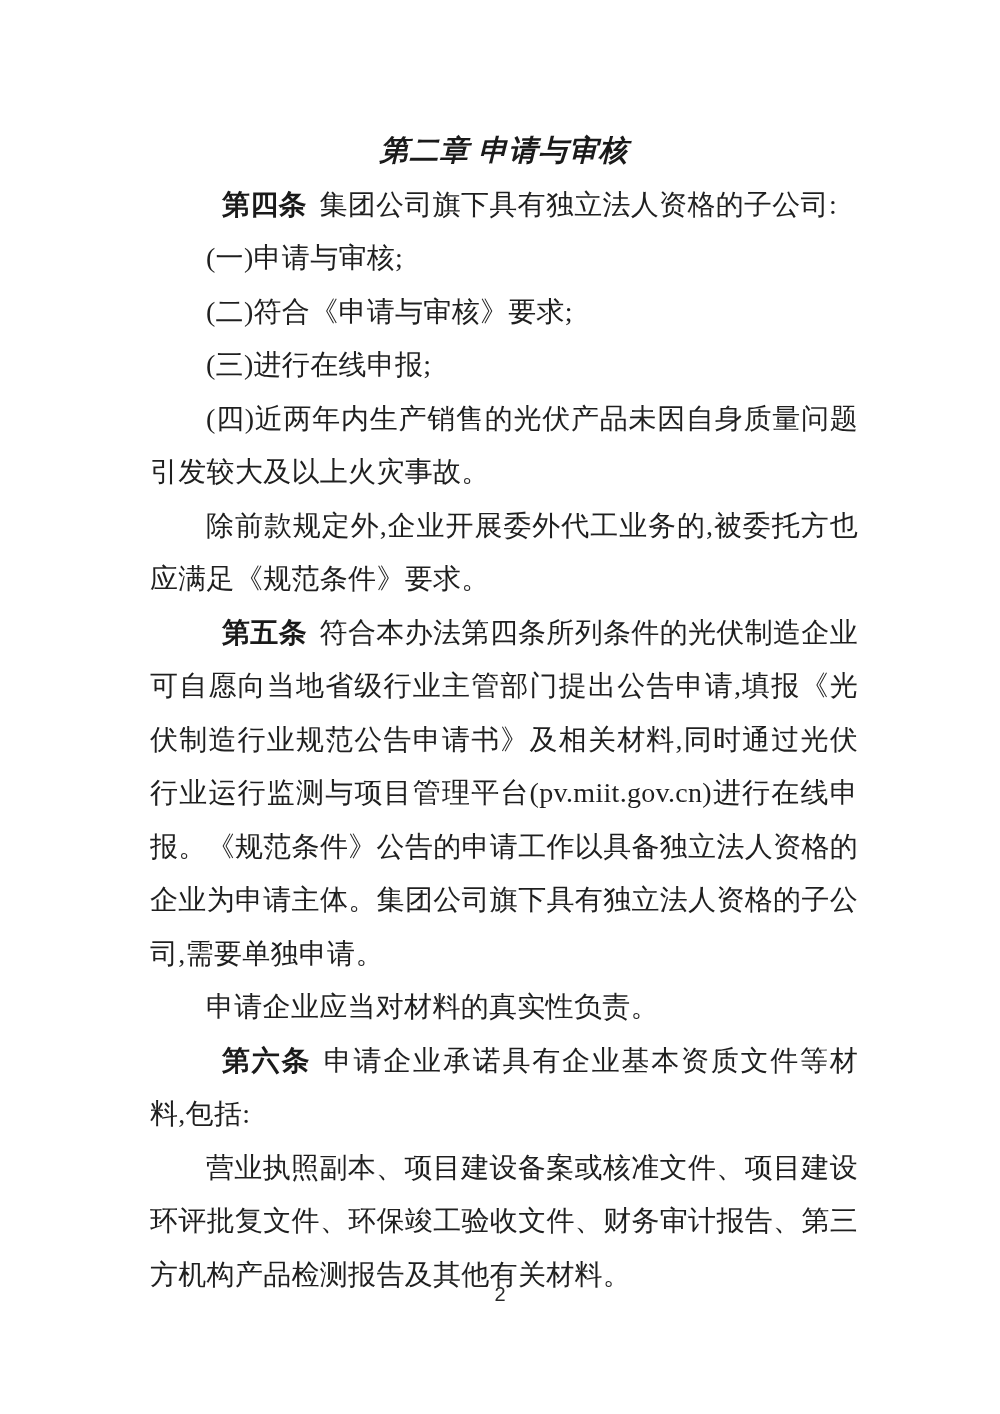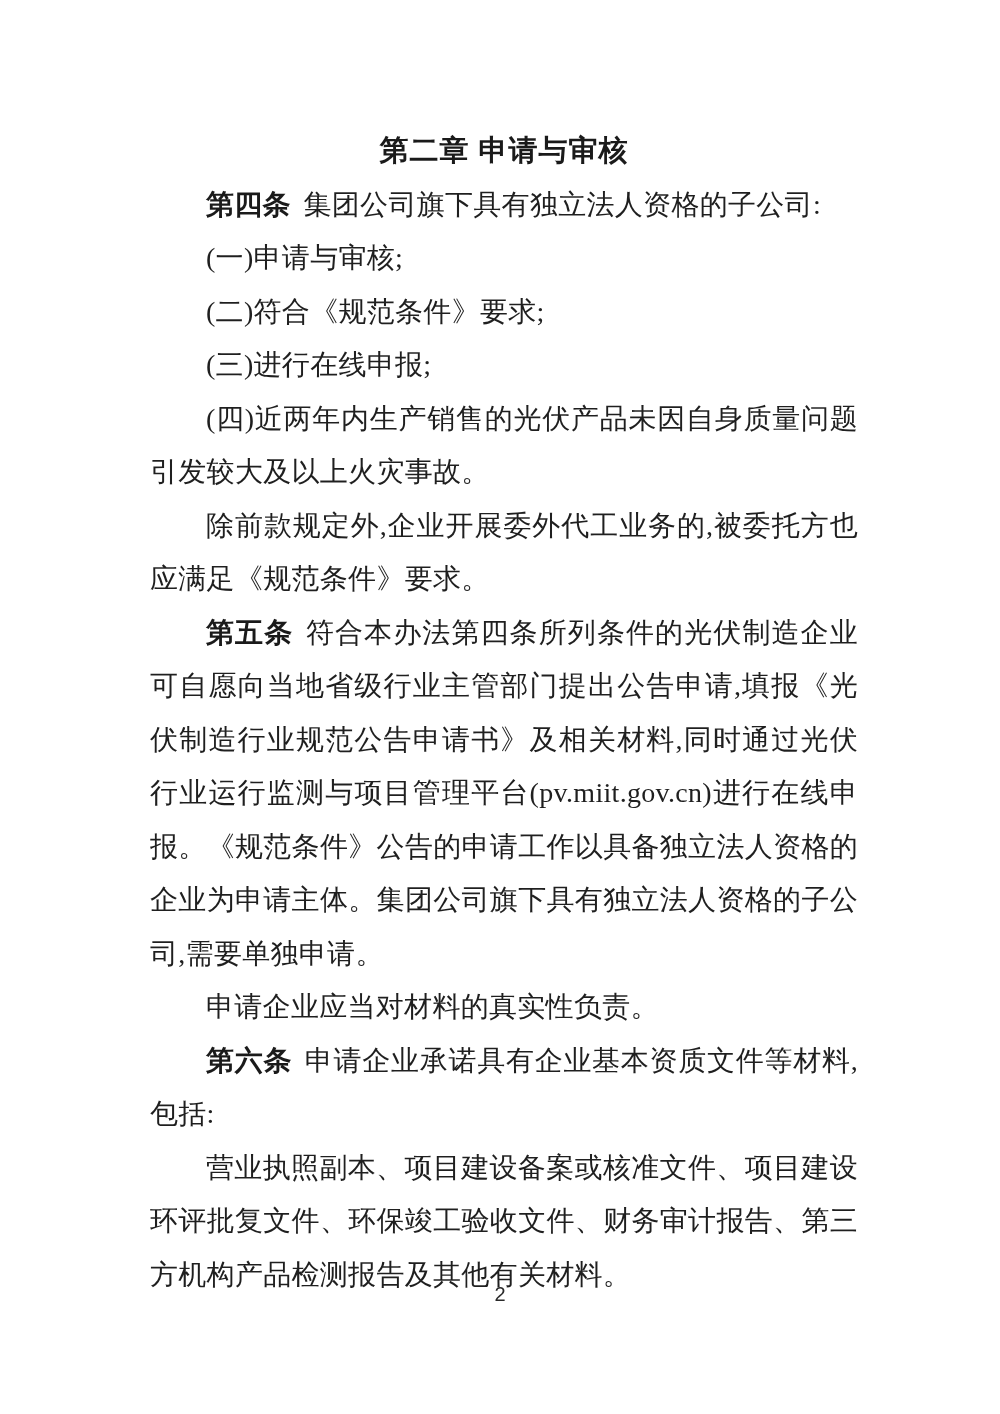--- a/index.html
+++ b/index.html
@@ -32,30 +32,32 @@
   .chapter-title {
     margin: 0;
     text-align: center;
     text-align-last: center;
     font-size: 29px;
     font-weight: bold;
     line-height: 53.5px;
     font-family: "Liberation Sans", "DejaVu Sans", sans-serif;
     letter-spacing: 1px;
     color: #1a1a1a;
+    font-style: italic;
   }
   .para {
     margin: 0;
     text-indent: 2em;
   }
   .lead {
     font-weight: bold;
     font-family: "Liberation Sans", "DejaVu Sans", sans-serif;
     margin-right: 0.45em;
     color: #1a1a1a;
+    margin-left: 16px;
   }
   .page-footer {
     position: absolute;
     top: 1283px;
     left: 0;
     width: 1000px;
     text-align: center;
     font-size: 20px;
     line-height: 22px;
     font-family: "Liberation Sans", "DejaVu Sans", sans-serif;
@@ -67,21 +69,21 @@
 
 <div class="page">
   <div class="content">
 
     <h1 class="chapter-title">第二章 申请与审核</h1>
 
     <p class="para"><span class="lead">第四条</span><span>集团公司旗下具有独立法人资格的子公司:</span></p>
 
     <p class="para">(一)申请与审核;</p>
 
-    <p class="para">(二)符合《规范条件》要求;</p>
+    <p class="para">(二)符合《申请与审核》要求;</p>
 
     <p class="para">(三)进行在线申报;</p>
 
     <p class="para">(四)近两年内生产销售的光伏产品未因自身质量问题引发较大及以上火灾事故。</p>
 
     <p class="para">除前款规定外,企业开展委外代工业务的,被委托方也应满足《规范条件》要求。</p>
 
     <p class="para"><span class="lead">第五条</span><span>符合本办法第四条所列条件的光伏制造企业可自愿向当地省级行业主管部门提出公告申请,填报《光伏制造行业规范公告申请书》及相关材料,同时通过光伏行业运行监测与项目管理平台(pv.miit.gov.cn)进行在线申报。《规范条件》公告的申请工作以具备独立法人资格的企业为申请主体。集团公司旗下具有独立法人资格的子公司,需要单独申请。</span></p>
 
     <p class="para">申请企业应当对材料的真实性负责。</p>

